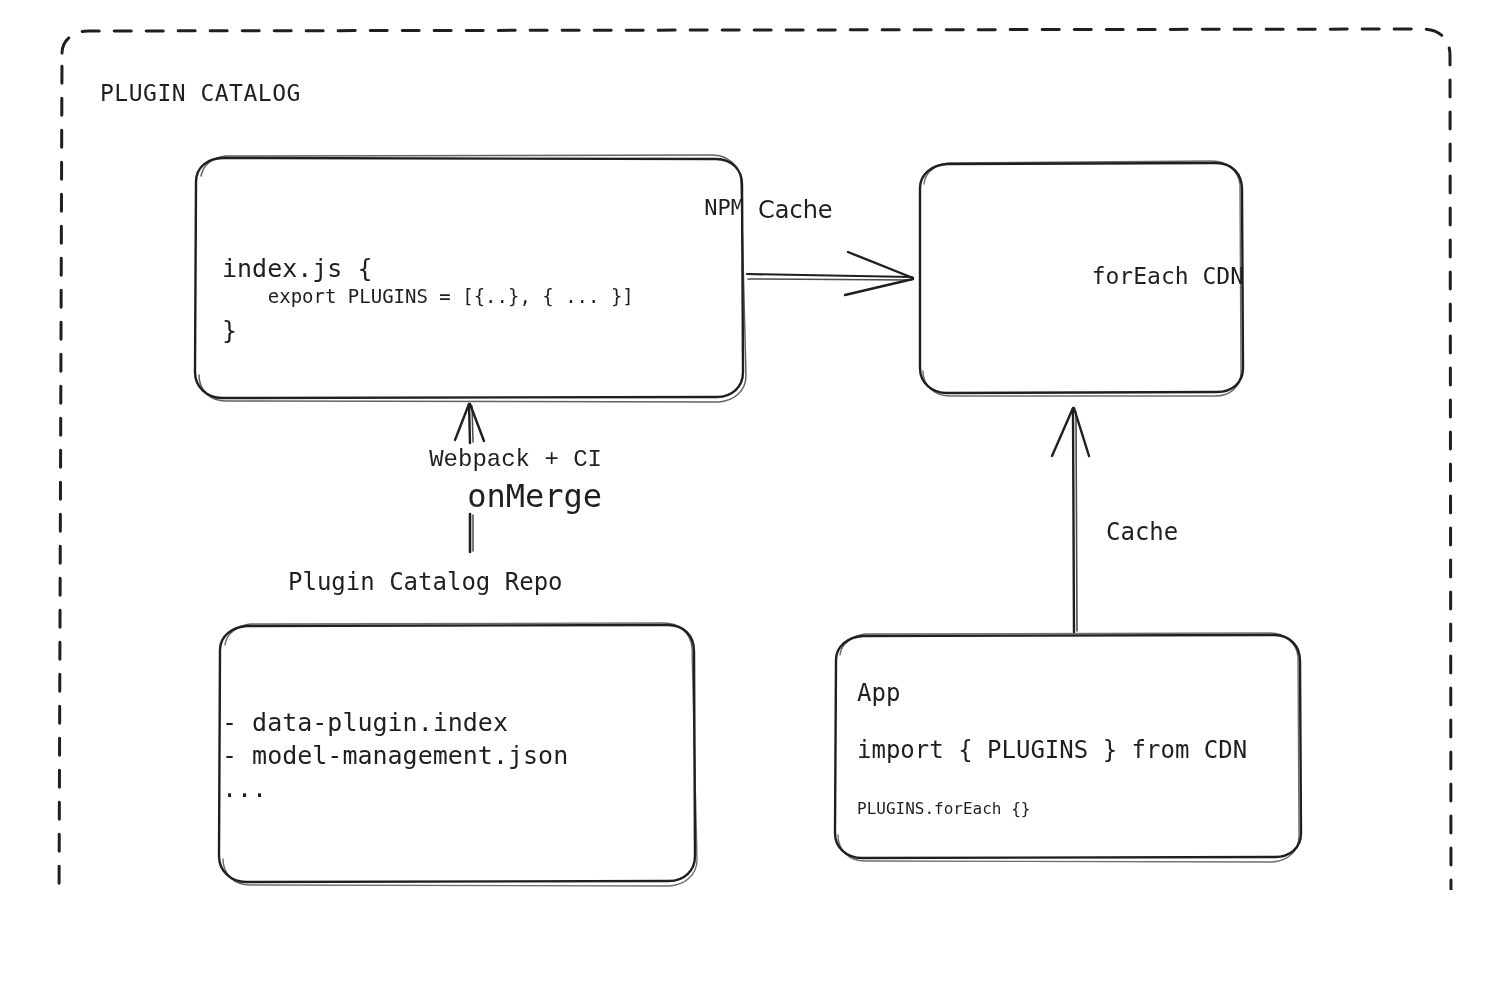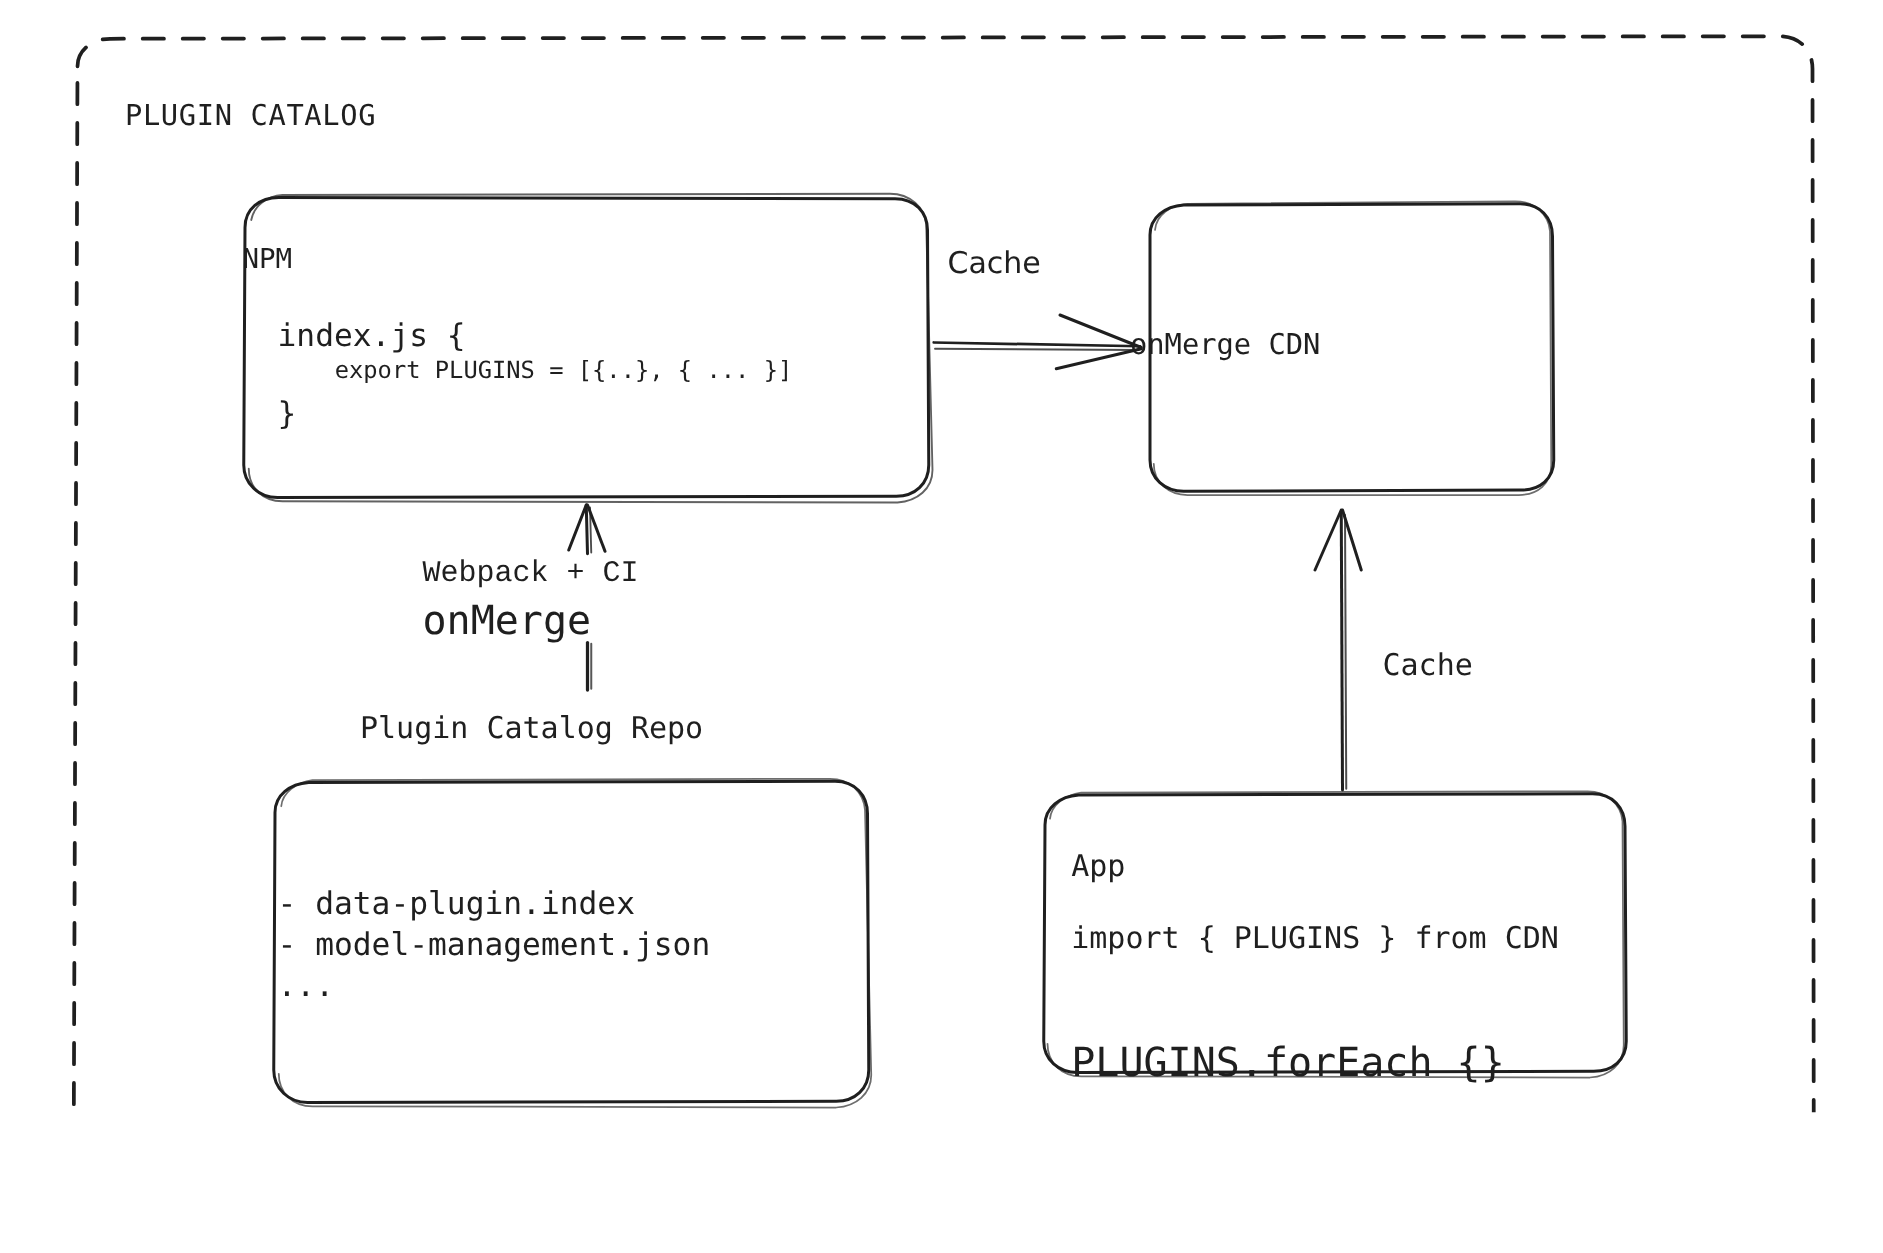--- a/index.html
+++ b/index.html
@@ -26,21 +26,21 @@
   .txt {
     position: absolute;
     white-space: pre;
     font-family: "DejaVu Sans Mono", "Liberation Mono", monospace;
     color: #1f1f1f;
     line-height: 1.0;
   }
   .sans {
     font-family: "DejaVu Sans", "Liberation Sans", sans-serif;
   }
-  .center { text-align: left; }
+  .center { text-align: right; }
   .box-hit {
     position: absolute;
     background: transparent;
   }
 
   
   #group-title      { left: 100px;  top: 82px;  font-size: 23px; letter-spacing: 0.5px; }
 
   #npm-title        { left: 194px;  top: 197px; width: 550px; font-size: 22px; }
   #npm-l1           { left: 222px;  top: 256px; font-size: 25px; }
@@ -57,21 +57,21 @@
   #repo-label       { left: 288px;  top: 570px; font-size: 24px; }
 
   #import-label     { left: 1106px; top: 520px; font-size: 24px; }
 
   #repo-l1          { left: 222px;  top: 710px; font-size: 25px; }
   #repo-l2          { left: 222px;  top: 743px; font-size: 25px; }
   #repo-l3          { left: 222px;  top: 776px; font-size: 25px; }
 
   #app-l1           { left: 857px;  top: 681px; font-size: 24px; }
   #app-l2           { left: 857px;  top: 738px; font-size: 24px; }
-  #app-l3           { left: 857px;  top: 801px; font-size: 32px; margin-top: 33px; }
+  #app-l3           { left: 857px;  top: 801px; font-size: 16px; }
 </style>
 </head>
 <body>
 
 <div id="canvas">
 
   <svg id="sketch-layer" viewBox="0 0 1506 1002">
     <g fill="none" stroke="#1f1f1f" stroke-linecap="round" stroke-linejoin="round">
 
       <path d="M 62,53 C 62,40 74,31 88,31 L 1423,29 C 1440,29 1450,40 1450,55
@@ -123,21 +123,21 @@
   <div class="box-hit" style="left:218px;top:624px;width:478px;height:259px;"></div>
   <div class="box-hit" style="left:834px;top:634px;width:467px;height:225px;"></div>
 
   <div class="txt" id="group-title">PLUGIN CATALOG</div>
 
   <div class="txt center" id="npm-title">NPM</div>
   <div class="txt" id="npm-l1">index.js {</div>
   <div class="txt" id="npm-l2">    export PLUGINS = [{..}, { ... }]</div>
   <div class="txt" id="npm-l3">}</div>
 
-  <div class="txt center" id="cdn-title">onMerge CDN</div>
+  <div class="txt center" id="cdn-title">forEach CDN</div>
 
   <div class="txt sans" id="cache-label">Cache</div>
 
   <div class="txt center" id="wp-l1">Webpack + CI</div>
   <div class="txt center" id="wp-l2">onMerge</div>
 
   <div class="txt" id="repo-label">Plugin Catalog Repo</div>
 
   <div class="txt" id="import-label">Cache</div>
 

